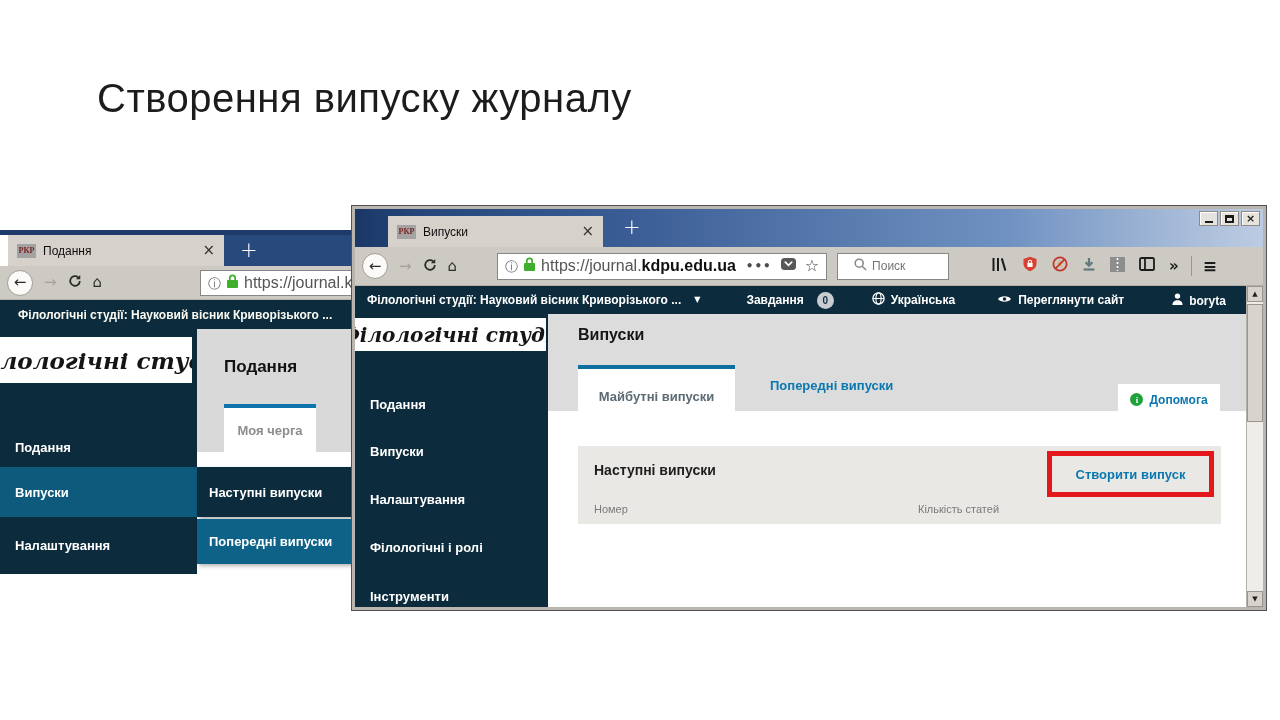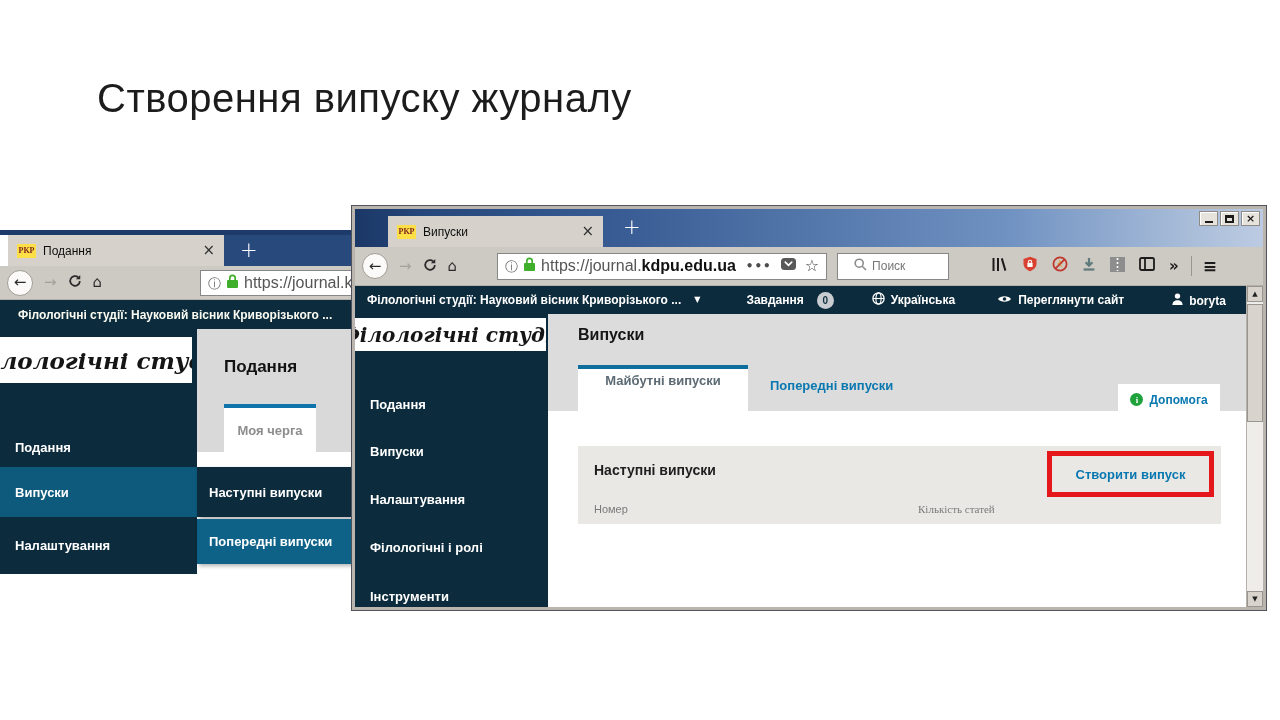--- a/index.html
+++ b/index.html
@@ -8,21 +8,21 @@
   .icon { font-family:"DejaVu Sans", sans-serif; line-height:1; }
 
   
   .slide-title { position:absolute; left:97px; top:76px; font-size:40px; font-weight:400; color:#1c1c1c; letter-spacing:0.5px; }
 
   
   .bw { position:absolute; left:0; top:230px; width:356px; height:350px; background:#fff; overflow:hidden; }
   .bw-topline { height:5px; background:#1d3a6b; }
   .tabbar { position:relative; height:31px; background:#fff; }
   .fftab { position:absolute; left:8px; top:0; width:216px; height:31px; background:#d6d2cb; display:flex; align-items:center; padding:0 9px; }
-  .favicon { width:19px; height:14px; background:#fde047; color:#7a1f1f; font-family:"Liberation Serif", serif; font-weight:bold; font-size:8px; display:flex; align-items:center; justify-content:center; flex:none; }
+  .favicon { width:19px; height:14px; background:#a3a3a3; color:#7a1f1f; font-family:"Liberation Serif", serif; font-weight:bold; font-size:8px; display:flex; align-items:center; justify-content:center; flex:none; }
   .tab-title { font-size:12px; color:#0e0e0e; margin-left:7px; white-space:nowrap; }
   .tab-close { margin-left:auto; font-size:15px; color:#333; cursor:default; }
   .newtab-area { position:absolute; left:224px; top:0; right:0; height:31px; background:#27497c; color:#fff; display:flex; align-items:center; padding-left:16px; font-size:21px; font-weight:300; }
 
   .ffbar { position:relative; height:34px; background:#cdc9c3; display:flex; align-items:center; padding-left:7px; border-bottom:1px solid #b4b0a9; }
   .navcircle { width:26px; height:26px; border-radius:50%; background:#fbfaf8; border:1px solid #a19d96; display:flex; align-items:center; justify-content:center; font-size:15px; color:#2b2b2b; flex:none; }
   .navbtn { font-size:15px; color:#2b2b2b; margin-left:11px; flex:none; }
   .navbtn.disabled { color:#a6a29b; }
   .urlbar { position:absolute; left:200px; top:4px; width:170px; height:26px; background:#fff; border:1px solid #878787; display:flex; align-items:center; padding:0 7px; gap:6px; overflow:hidden; }
   .urlinfo { color:#6e6e6e; font-size:13px; flex:none; }
@@ -66,33 +66,33 @@
   .fw-content { position:relative; height:321px; background:#fff; }
   .fw-ojsbar { position:absolute; left:0; top:0; width:calc(100% - 17px); height:28px; background:#0c2b3c; color:#fff; font-size:12px; font-weight:bold; display:flex; align-items:center; padding:0 12px; white-space:nowrap; }
   .caret { font-size:8px; margin-left:7px; }
   .badge { width:17px; height:17px; border-radius:50%; background:#c9cdd1; color:#12303f; font-size:10px; font-weight:bold; display:inline-flex; align-items:center; justify-content:center; margin-left:7px; }
   .obar-item { display:inline-flex; align-items:center; gap:6px; }
 
   .fw-sidebar { position:absolute; left:0; top:28px; width:193px; bottom:0; background:#0c2b3c; }
   .fw-main { position:absolute; left:193px; top:28px; right:17px; bottom:0; background:#fff; }
   .gray-band { position:relative; height:97px; background:#dcdcdc; }
   .fw-heading { position:absolute; left:30px; top:12px; font-size:16px; font-weight:bold; color:#161616; }
-  .tab-active { position:absolute; left:30px; top:51px; width:170px; height:50px; background:#fff; border-top:4px solid #0e6f9e; display:flex; align-items:flex-start; justify-content:center; padding-top:4px; color:#5c6a74; font-weight:bold; font-size:13px; }
+  .tab-active { position:absolute; left:30px; top:51px; width:157px; height:50px; background:#fff; border-top:4px solid #0e6f9e; display:flex; align-items:flex-start; justify-content:center; padding-top:20px; color:#5c6a74; font-weight:bold; font-size:13px; }
   .tab-inactive { position:absolute; left:222px; top:64px; color:#0a78b0; font-weight:bold; font-size:13px; }
   .help-btn { position:absolute; left:570px; top:70px; width:102px; height:31px; background:#fff; display:flex; align-items:center; justify-content:center; gap:6px; color:#0a78b0; font-weight:bold; font-size:12px; }
   .info-green { width:13px; height:13px; border-radius:50%; background:#1fa23c; color:#fff; font-size:9px; font-weight:bold; display:inline-flex; align-items:center; justify-content:center; font-family:"Liberation Serif", serif; }
 
   .panel { position:absolute; left:30px; top:132px; width:643px; }
   .panel-head { position:relative; height:48px; background:#e9e8e5; display:flex; align-items:center; }
   .panel-title { margin-left:16px; font-size:14px; font-weight:bold; color:#1e1e1e; }
   .red-annotation { position:absolute; left:469px; top:5px; width:167px; height:46px; border:5px solid #e4171b; background:#e9e8e5; display:flex; align-items:center; justify-content:center; z-index:2; }
   .create-link { color:#0a78b0; font-weight:bold; font-size:13px; white-space:nowrap; }
   .panel-cols { position:relative; height:30px; background:#e9e8e5; display:flex; align-items:center; font-size:11px; color:#7a7a7a; }
   .col-number { margin-left:16px; }
-  .col-count { position:absolute; left:340px;font-family:Liberation Serif, serif; }
+  .col-count { position:absolute; left:340px; }
   .panel-empty { height:37px; background:#fff; border-bottom:1px solid #cfcfcf; display:flex; align-items:center; justify-content:center; font-style:italic; font-size:13px; color:#7c7c7c; }
 
   .vscroll { position:absolute; right:0; top:0; bottom:0; width:17px; background:#efede9; border-left:1px solid #b5b1aa; }
   .sbtn { position:absolute; left:0; width:16px; height:16px; background:#d8d4cd; border:1px solid #9a968f; display:flex; align-items:center; justify-content:center; font-size:7px; color:#222; }
   .sthumb { position:absolute; left:0; top:18px; width:16px; height:118px; background:#d8d4cd; border:1px solid #9a968f; }
 </style>
 </head>
 <body>
 
 <div class="canvas">

